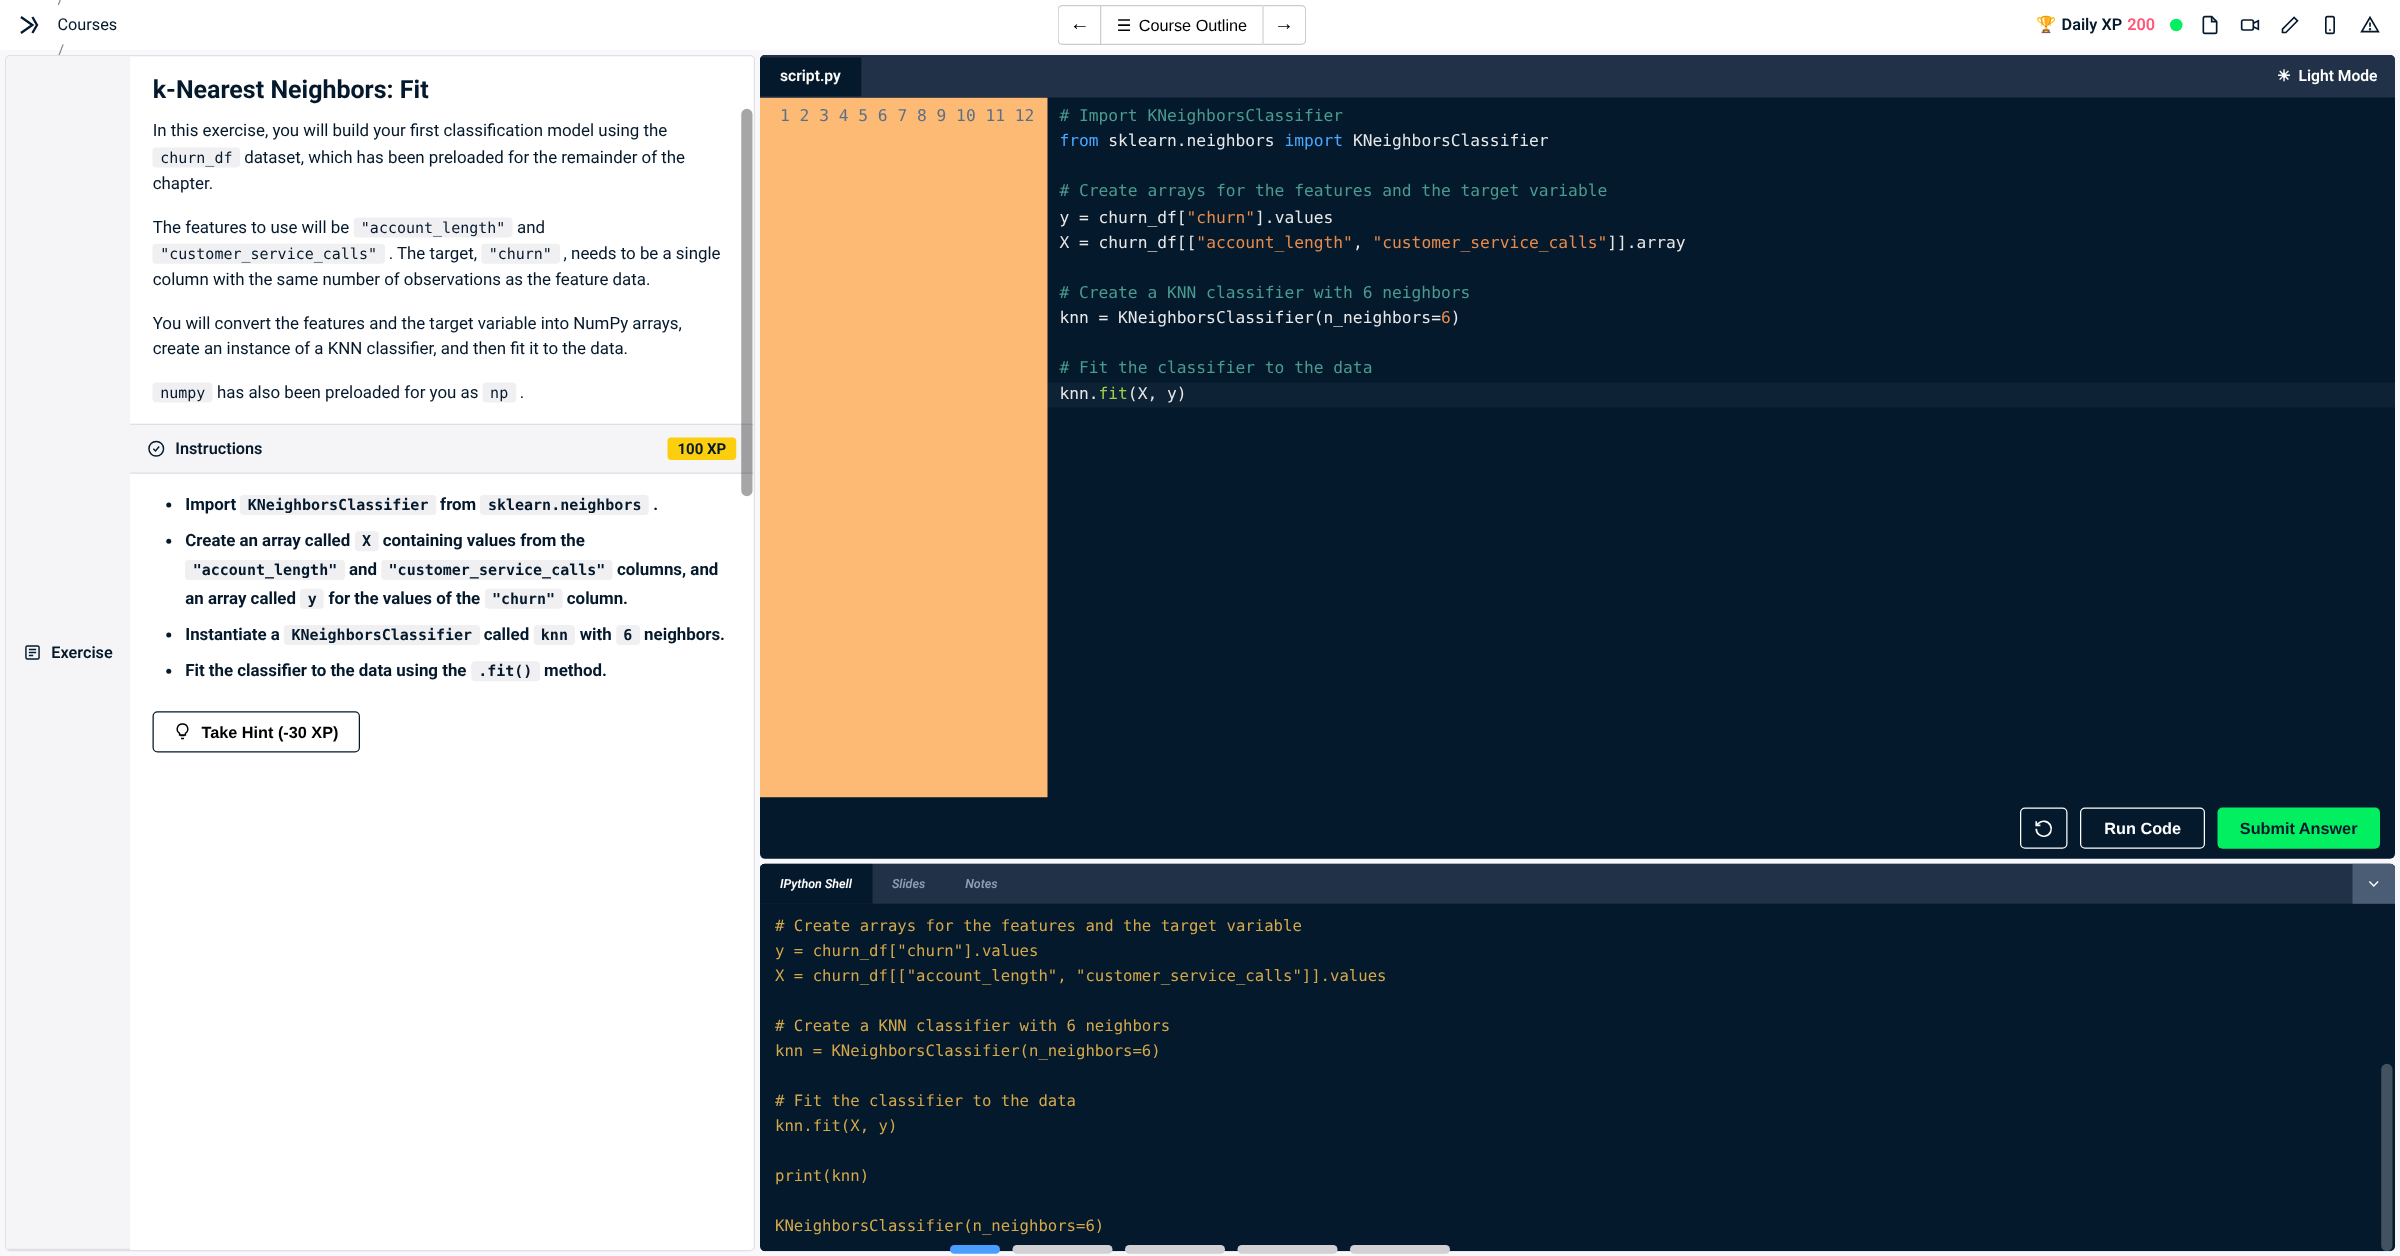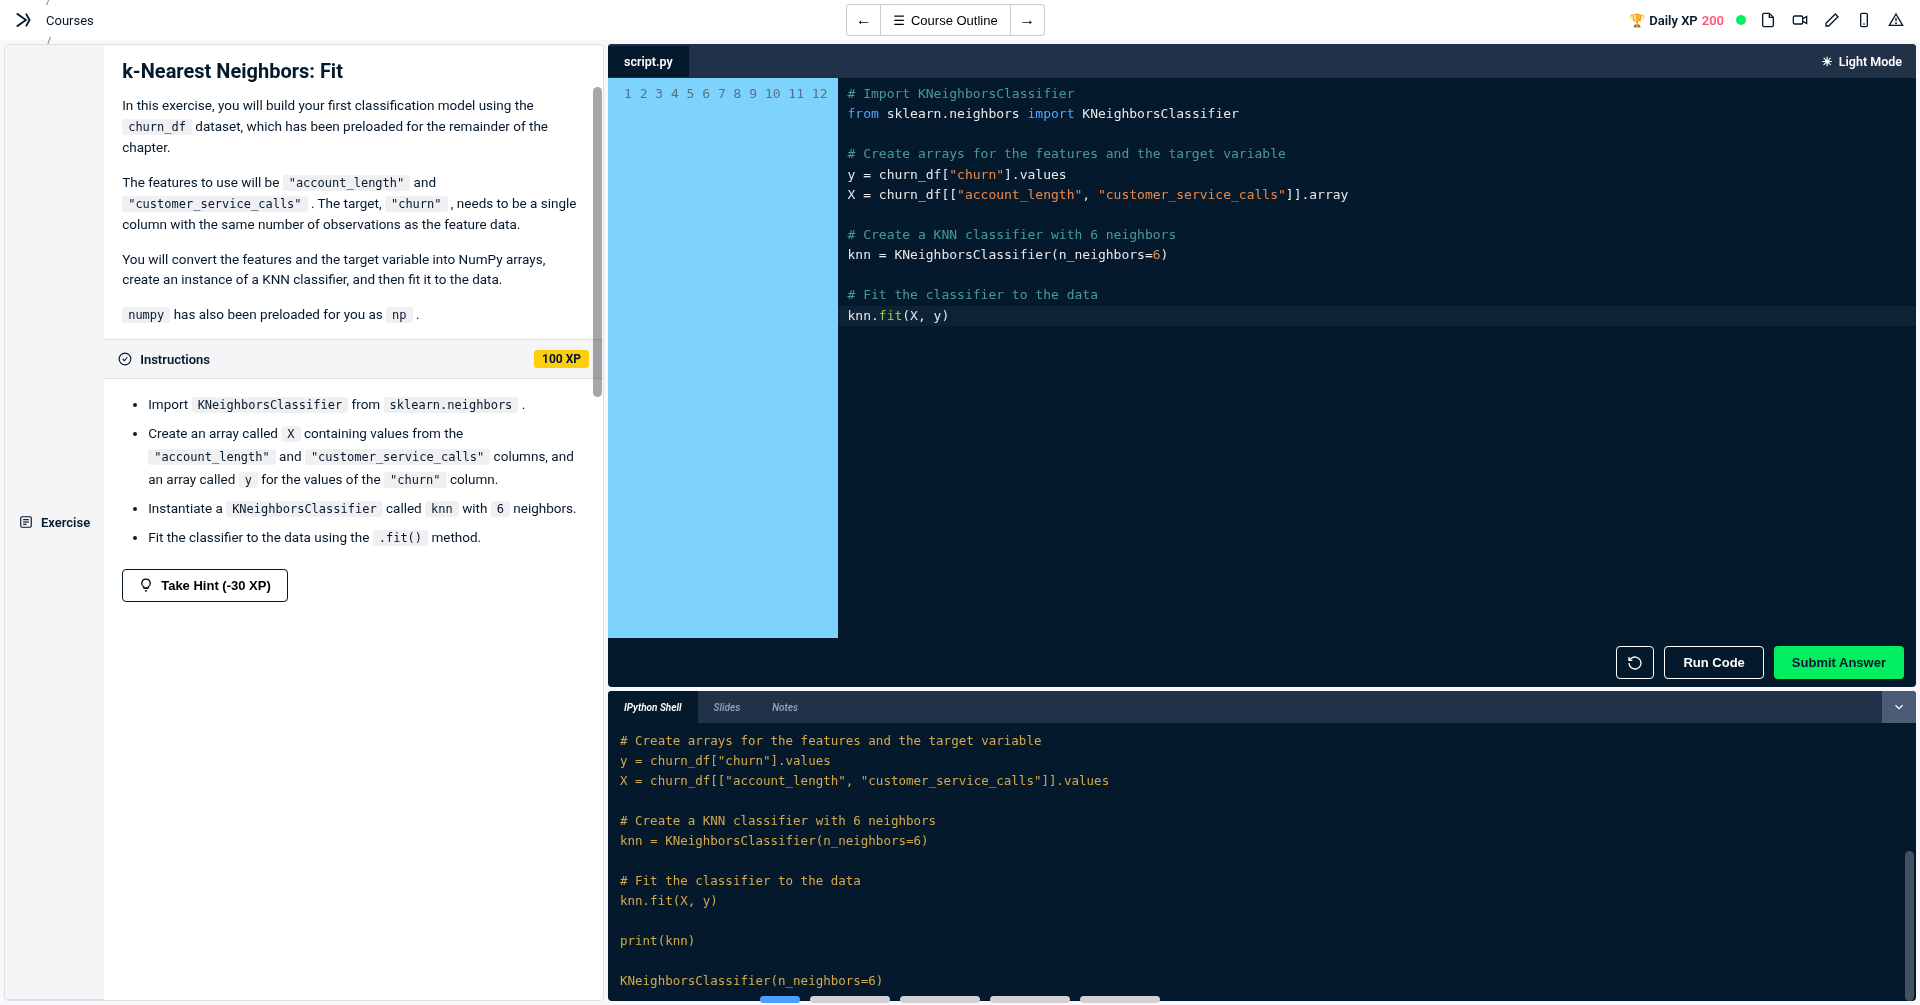--- a/index.html
+++ b/index.html
@@ -25,29 +25,29 @@
 .left-panel { width: 600px; background: #fff; border: 1px solid #e0e0e0; border-radius: 4px; display: flex; overflow: hidden; }
 .panel-header { background: #f5f5f7; padding: 10px 14px; display: flex; align-items: center; gap: 8px; font-size: 13px; font-weight: 600; border-bottom: 1px solid #e0e0e0; }
 .exercise-content { padding: 14px 18px; overflow-y: auto; flex: 1; position: relative; }
 .exercise-title { font-size: 20px; font-weight: 700; margin-bottom: 12px; }
 .exercise-para { font-size: 13.5px; line-height: 1.55; margin-bottom: 14px; }
 code.inline { background: #f0f0f3; padding: 1px 6px; border-radius: 3px; font-family: 'Menlo', 'Consolas', monospace; font-size: 12px; }
 .instructions-bar { background: #f5f5f7; padding: 10px 14px; display: flex; align-items: center; justify-content: space-between; border-top: 1px solid #e0e0e0; border-bottom: 1px solid #e0e0e0; margin: 0 -18px 14px -18px; }
 .instructions-label { display: flex; align-items: center; gap: 8px; font-weight: 600; font-size: 13px; }
 .xp-badge { background: #fcce0d; padding: 2px 8px; border-radius: 3px; font-size: 12px; font-weight: 700; }
 .instruction-list { list-style: disc; padding-left: 26px; font-size: 13.5px; line-height: 1.7; }
-.instruction-list li { margin-bottom: 6px; }
+.instruction-list li { margin-bottom: 6px; font-weight: bold; }
 .hint-btn { margin-top: 14px; border: 1.5px solid #05192d; background: #fff; border-radius: 4px; padding: 8px 16px; display: inline-flex; align-items: center; gap: 8px; font-size: 13px; font-weight: 600; cursor: pointer; }
 .right-panel { flex: 1; display: flex; flex-direction: column; gap: 4px; overflow: hidden; }
 .editor-pane { flex: 1; background: #05192d; border-radius: 4px; display: flex; flex-direction: column; overflow: hidden; }
 .editor-tabs { display: flex; align-items: center; justify-content: space-between; background: #213147; height: 34px; }
 .editor-tab { background: #05192d; color: #fff; padding: 8px 16px; font-size: 12.5px; font-weight: 600; }
 .light-mode-btn { color: #fff; padding: 0 14px; display: flex; align-items: center; gap: 6px; font-size: 12.5px; cursor: pointer; font-weight: 600; }
 .code-area { flex: 1; display: flex; font-family: 'Menlo', 'Consolas', monospace; font-size: 13px; line-height: 1.55; overflow: auto; position: relative; }
-.gutter { background: #7dd3fc; color: #5a7088; padding: 6px 10px 6px 16px; text-align: right; user-select: none; }
+.gutter { background: #fdba74; color: #5a7088; padding: 6px 10px 6px 16px; text-align: right; user-select: none; }
 .code-lines { padding: 6px 10px; flex: 1; color: #e8e8e8; white-space: pre; }
 .hl-comment { color: #4a9b8f; }
 .hl-keyword { color: #4aa8ff; }
 .hl-def { color: #e8e8e8; }
 .hl-string { color: #e88b4a; }
 .hl-number { color: #e88b4a; }
 .hl-func { color: #9ad14b; }
 .current-line { background: rgba(255,255,255,0.04); display: block; margin: 0 -10px; padding: 0 10px; }
 .editor-actions { display: flex; justify-content: flex-end; padding: 8px 12px; gap: 10px; }
 .action-btn { padding: 8px 18px; border-radius: 4px; font-size: 13px; font-weight: 700; cursor: pointer; border: none; }

